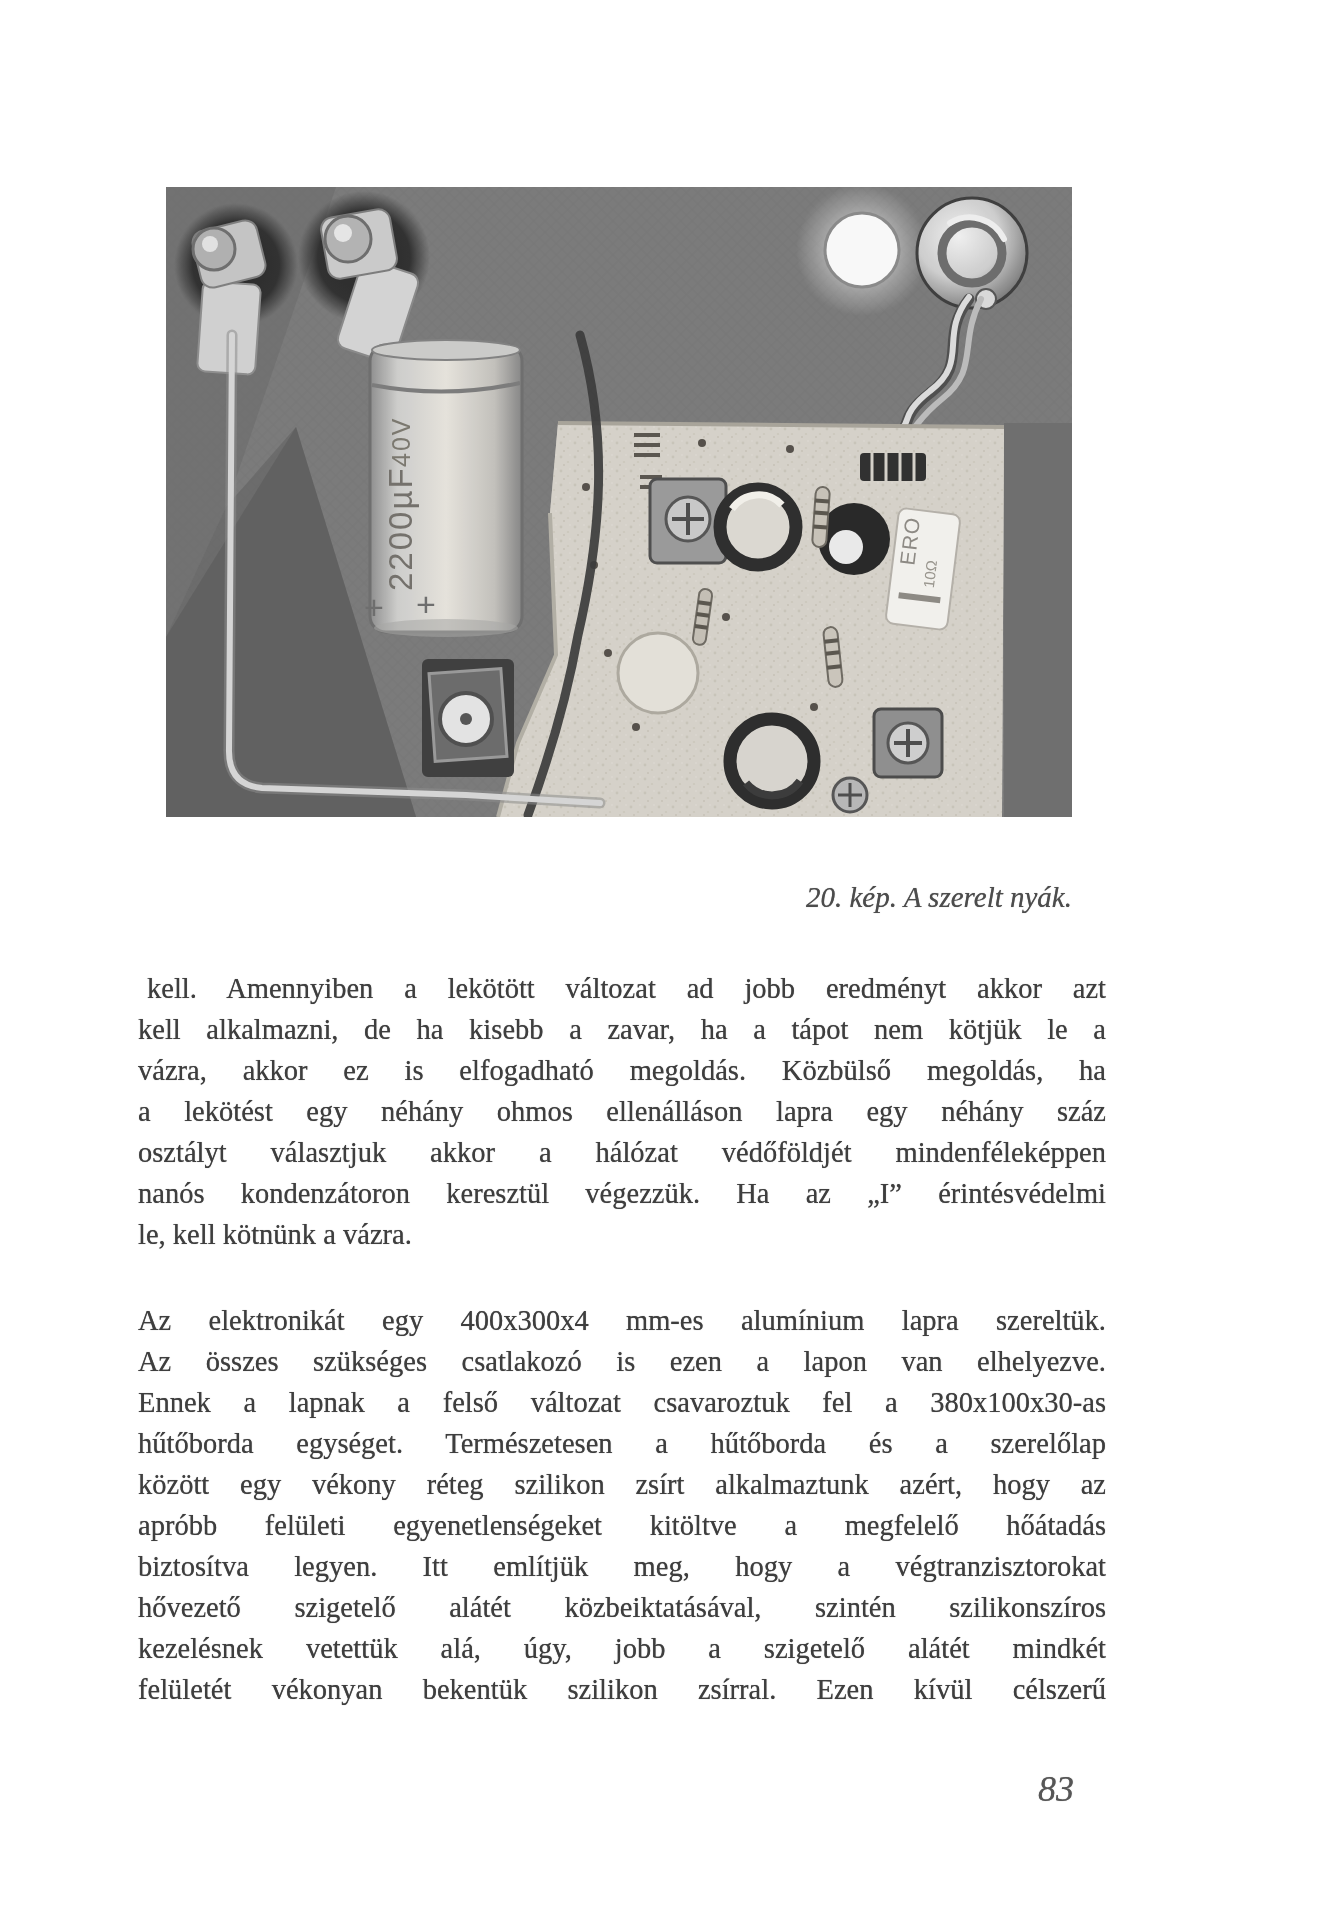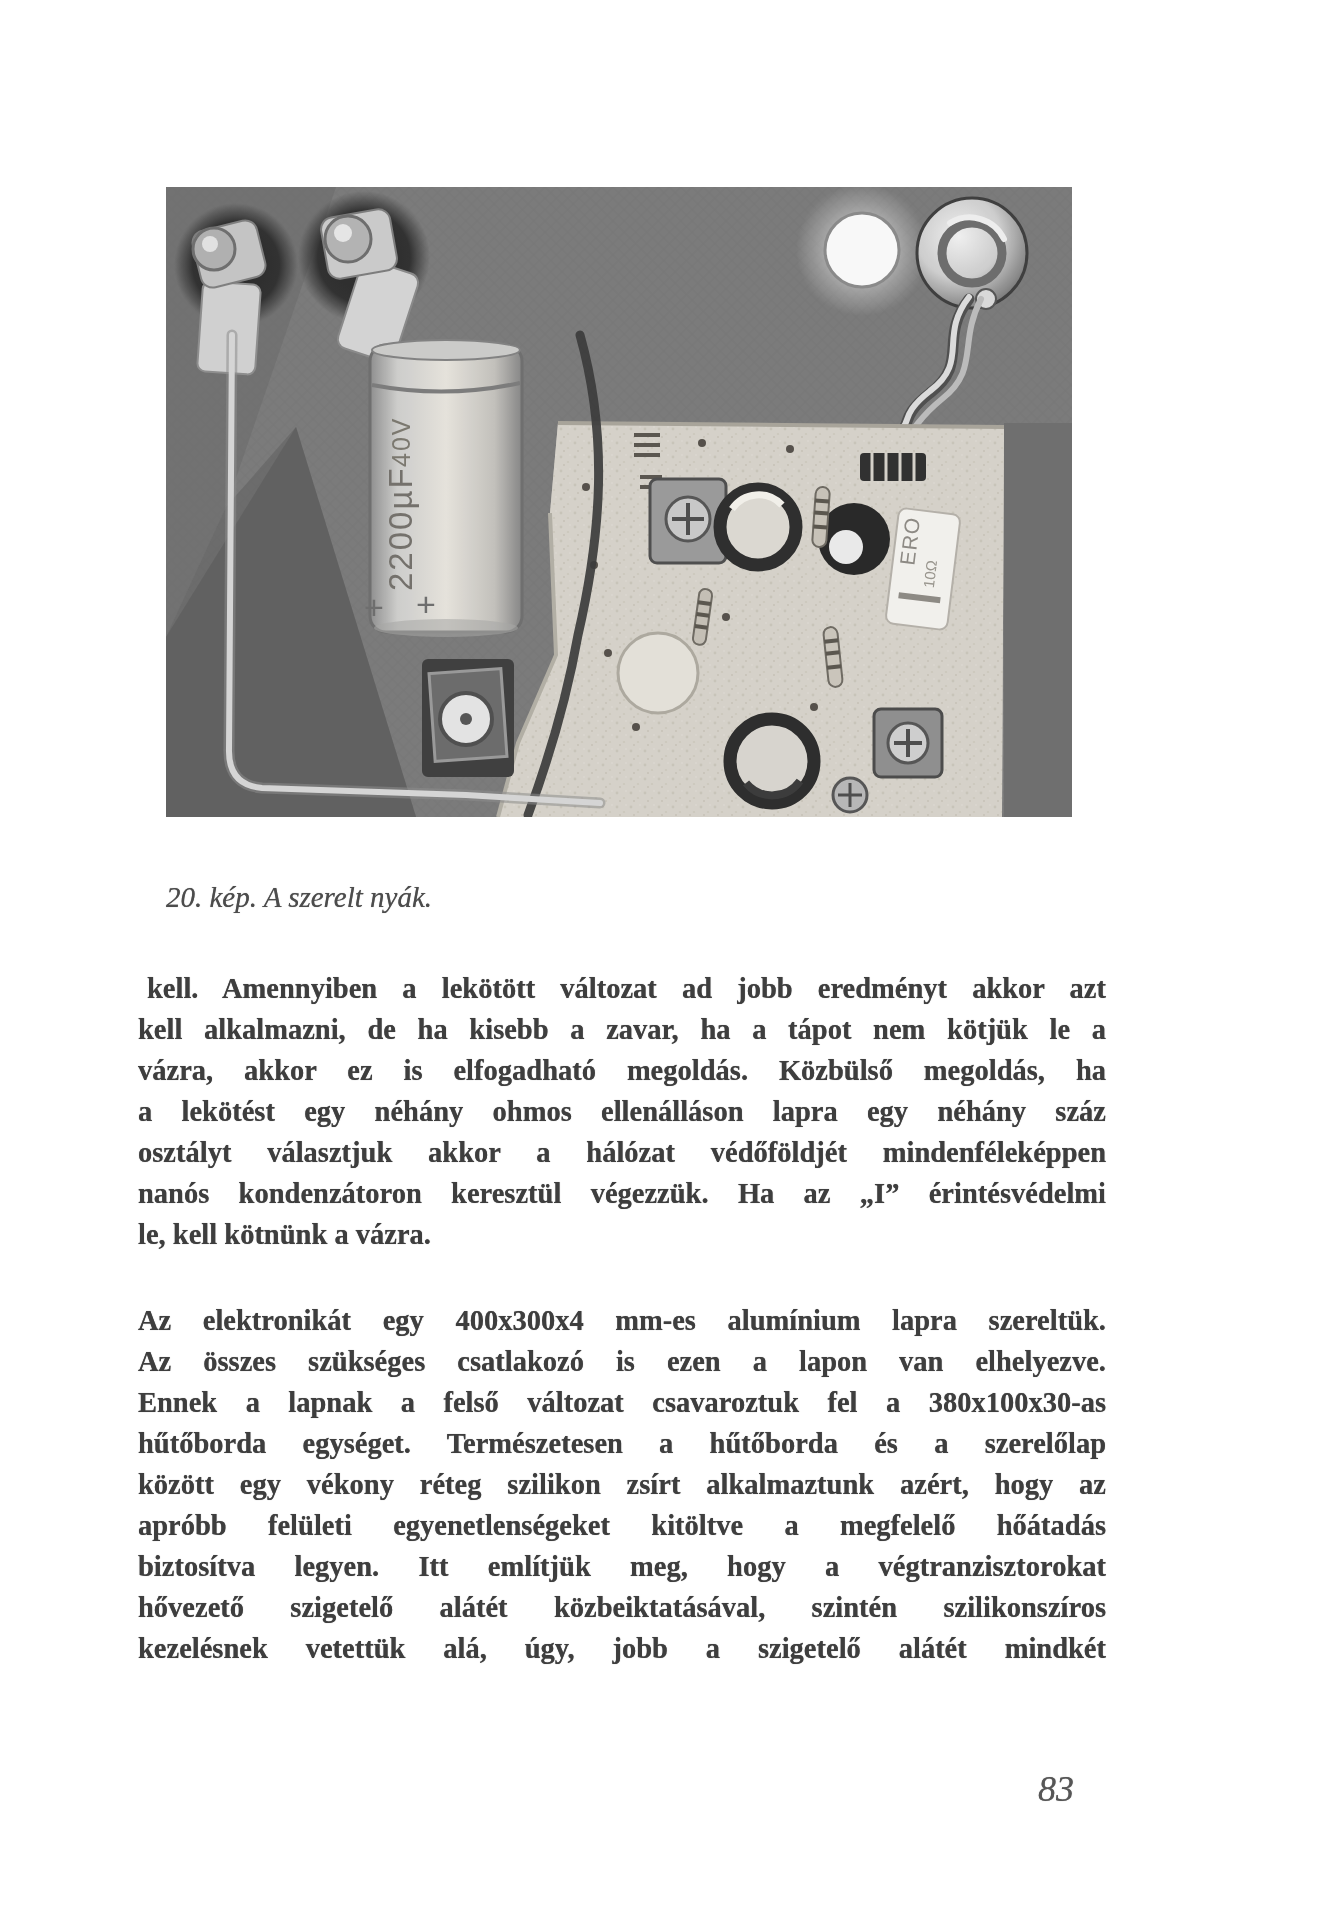--- a/index.html
+++ b/index.html
@@ -8,27 +8,27 @@
     font-family:"Liberation Serif", serif;color:#3f3f3f;overflow:hidden;
     margin:0 auto;
   }
   .photo{
     position:absolute;left:166px;top:187px;width:906px;height:630px;
     overflow:hidden;filter:blur(0.5px) contrast(0.97);
   }
   .photo svg{display:block;}
   .caption{
     position:absolute;left:166px;top:880px;width:906px;
-    text-align:left;font-style:italic;font-size:29px;line-height:34px;
+    text-align:right;font-style:italic;font-size:29px;line-height:34px;
     color:#4c4c4c;text-shadow:0 0 0.7px #6a6a6a;
   }
   .para{
     position:absolute;left:138px;width:968px;
     font-size:28.5px;line-height:41px;text-align:justify;
-    color:#3e3e3e;text-shadow:0 0 0.7px #5f5f5f;font-weight:bold;
+    color:#3e3e3e;text-shadow:0 0 0.7px #5f5f5f;
   }
   .p1{top:968px;}
   .p2{top:1300px;}
   .tline{text-align-last:justify;height:41px;}
   .tline.lastline{text-align-last:left;}
   .tline.indent{padding-left:9px;}
   .pagenum{
     position:absolute;left:1038px;top:1768px;
     font-style:italic;font-size:36px;color:#565656;
     text-shadow:0 0 0.7px #777;
@@ -249,17 +249,18 @@
   <div class="para p2">
     <div class="tline">Az elektronikát egy 400x300x4 mm-es alumínium lapra szereltük.</div>
     <div class="tline">Az összes szükséges csatlakozó is ezen a lapon van elhelyezve.</div>
     <div class="tline">Ennek a lapnak a felső változat csavaroztuk fel a 380x100x30-as</div>
     <div class="tline">hűtőborda egységet. Természetesen a hűtőborda és a szerelőlap</div>
     <div class="tline">között egy vékony réteg szilikon zsírt alkalmaztunk azért, hogy az</div>
     <div class="tline">apróbb felületi egyenetlenségeket kitöltve a megfelelő hőátadás</div>
     <div class="tline">biztosítva legyen. Itt említjük meg, hogy a végtranzisztorokat</div>
     <div class="tline">hővezető szigetelő alátét közbeiktatásával, szintén szilikonszíros</div>
     <div class="tline">kezelésnek vetettük alá, úgy, jobb a szigetelő alátét mindkét</div>
+    <div class="tline">felületét vékonyan bekentük szilikon zsírral. Ezen kívül célszerű</div>
   </div>
 
   <div class="pagenum">83</div>
 
 </div>
 
 </body></html>

